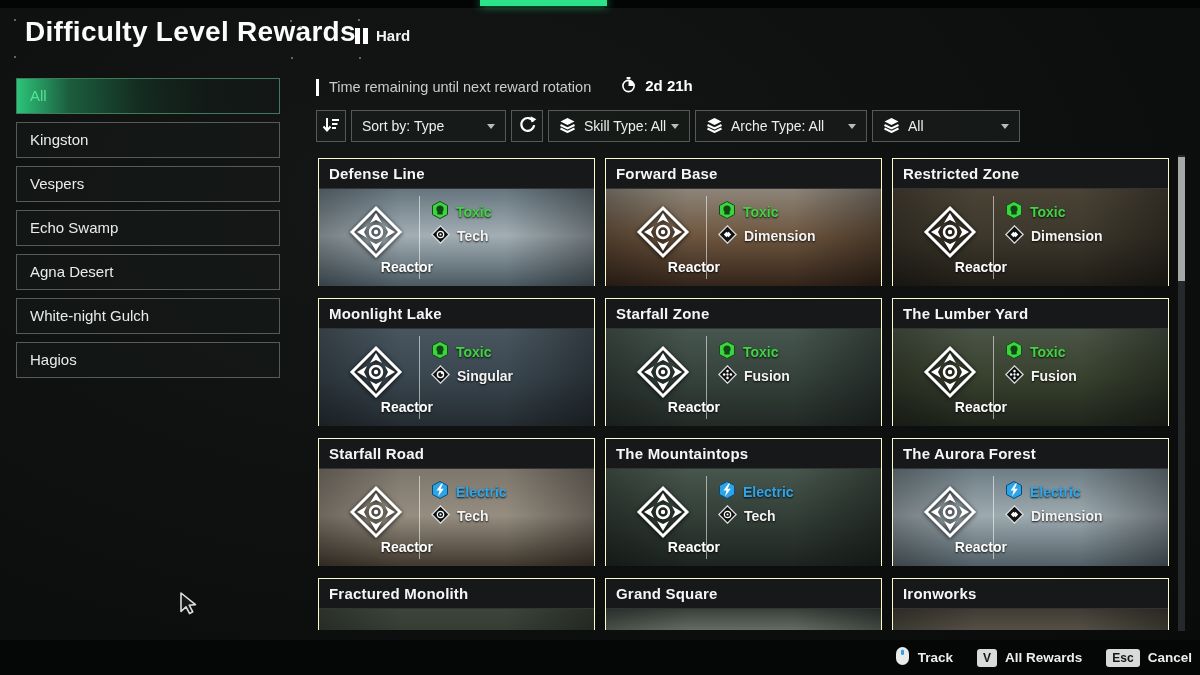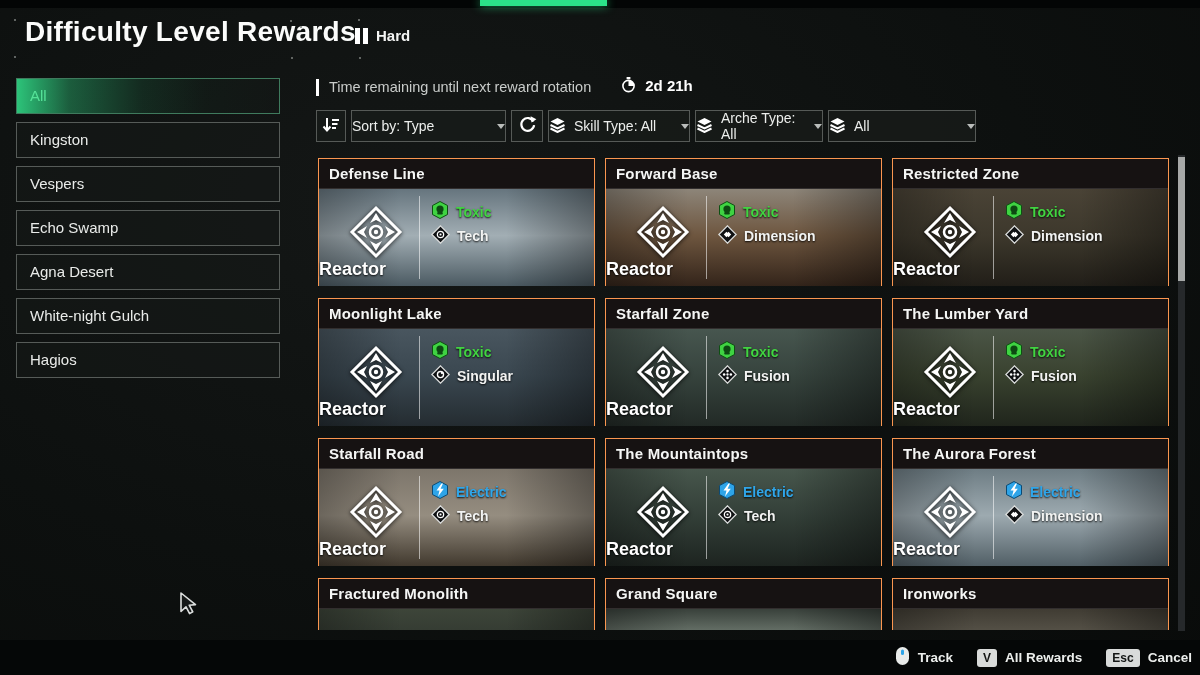--- a/index.html
+++ b/index.html
@@ -33,38 +33,38 @@
   
   .rotation-row{position:absolute;left:316px;top:76px;display:flex;align-items:center;height:22px;}
   .rot-bar{width:3px;height:17px;background:#fff;margin-right:10px;}
   .rot-label{color:#c9ccca;font-size:14.5px;}
   .rot-time-group{display:flex;align-items:flex-start;gap:9px;margin-left:30px;}
   .rot-time{color:#fff;font-size:15px;font-weight:700;}
   
   .filter-bar{position:absolute;left:316px;top:110px;height:32px;display:flex;gap:5px;}
   .fctl{
     box-sizing:border-box;height:32px;border:1px solid #565a57;background:rgba(24,27,25,.85);
-    display:flex;align-items:center;padding:0 0;color:#eceeec;font-size:14px;cursor:pointer;
+    display:flex;align-items:center;padding:0 10px;color:#eceeec;font-size:14px;cursor:pointer;
   }
   .fctl .lbl{margin-left:8px;}
   .fctl.icon-only{justify-content:center;padding:0;}
   .caret{width:0;height:0;border-left:4px solid transparent;border-right:4px solid transparent;
     border-top:5px solid #b9bcba;margin-left:auto;}
   
   .card-grid{
     position:absolute;left:318px;top:158px;width:854px;height:472px;overflow:hidden;
     display:grid;grid-template-columns:repeat(3,277px);grid-auto-rows:128px;column-gap:10px;row-gap:12px;
   }
-  .card{box-sizing:border-box;border:1px solid rgba(255,255,255,.25);background:#f97316;position:relative;cursor:pointer;}
+  .card{box-sizing:border-box;border:1px solid rgba(255,255,255,.25);background:#fef9c3;position:relative;cursor:pointer;}
   .card-header{height:29px;background:rgba(13,15,19,.96);border-bottom:1px solid rgba(255,255,255,.12);
     display:flex;align-items:center;padding-left:10px;}
   .card-title{color:#f5f6f5;font-size:15px;font-weight:600;letter-spacing:.2px;}
   .card-body{position:relative;height:97px;}
   .reactor-wrap{position:absolute;left:30px;top:16px;width:54px;height:56px;filter:drop-shadow(0 1px 2px rgba(0,0,0,.8));}
-  .reward-label{position:absolute;left:0;top:70px;width:114px;text-align:left;color:#fff;font-size:18px;
+  .reward-label{position:absolute;left:0;top:70px;width:114px;text-align:right;color:#fff;font-size:14px;
     font-weight:600;text-shadow:0 1px 2px rgba(0,0,0,.9);}
   .v-divider{position:absolute;left:100px;top:7px;bottom:7px;width:1px;background:rgba(255,255,255,.55);}
   .elem-row{position:absolute;left:112px;display:flex;align-items:center;gap:7px;height:20px;}
   .elem-row.r1{top:13px;}
   .elem-row.r2{top:37px;}
   .elem-row .txt{font-size:14px;font-weight:600;text-shadow:0 1px 2px rgba(0,0,0,.9);color:#f2f3f2;}
   
   .scrollbar{position:absolute;left:1178px;top:155px;width:7px;height:476px;background:#26292b;}
   .scroll-thumb{position:absolute;left:0;top:2px;width:7px;height:124px;background:#a7a9a8;cursor:pointer;}
   
@@ -145,21 +145,21 @@
   </div>
   <div class="fctl" style="width:142px">
     <span class="layers-ic"><svg width="17" height="16" viewBox="0 0 17 16">
           <polygon points="8.5,1 15.5,4.5 8.5,8 1.5,4.5" fill="#fff"></polygon>
           <polyline points="1.5,8 8.5,11.5 15.5,8" fill="none" stroke="#fff" stroke-width="2"></polyline>
           <polyline points="1.5,11.5 8.5,15 15.5,11.5" fill="none" stroke="#fff" stroke-width="2"></polyline>
         </svg></span>
     <span class="lbl">Skill Type: All</span>
     <span class="caret"></span>
   </div>
-  <div class="fctl" style="width:128px">
+  <div class="fctl" style="width:172px">
     <span class="layers-ic"><svg width="17" height="16" viewBox="0 0 17 16">
           <polygon points="8.5,1 15.5,4.5 8.5,8 1.5,4.5" fill="#fff"></polygon>
           <polyline points="1.5,8 8.5,11.5 15.5,8" fill="none" stroke="#fff" stroke-width="2"></polyline>
           <polyline points="1.5,11.5 8.5,15 15.5,11.5" fill="none" stroke="#fff" stroke-width="2"></polyline>
         </svg></span>
     <span class="lbl">Arche Type: All</span>
     <span class="caret"></span>
   </div>
   <div class="fctl" style="width:148px">
     <span class="layers-ic"><svg width="17" height="16" viewBox="0 0 17 16">

